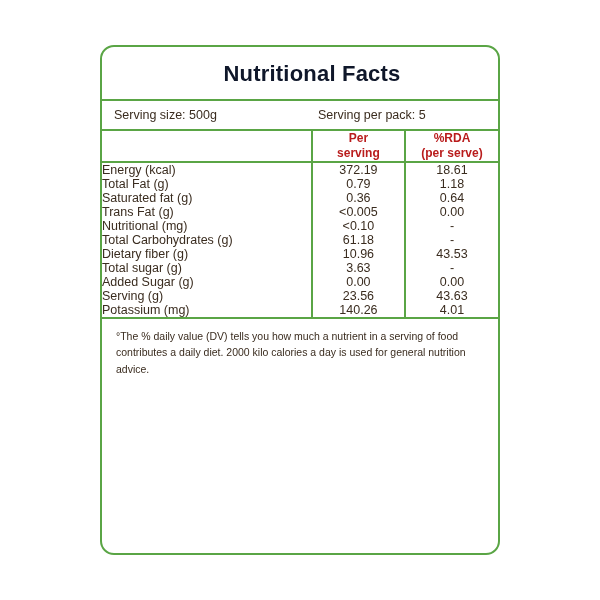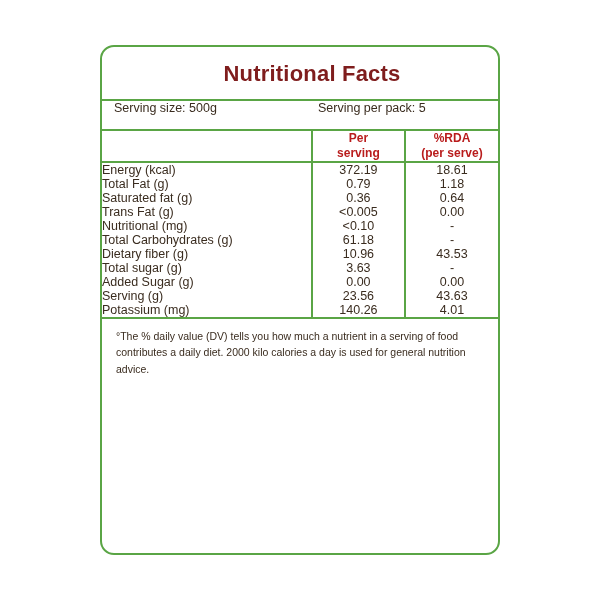--- a/index.html
+++ b/index.html
@@ -19,40 +19,40 @@
     height: 510px;
     border: 2px solid #5aa545;
     border-radius: 14px;
     box-sizing: border-box;
     overflow: hidden;
     background: #ffffff;
   }
 
   .title {
     text-align: center;
-    color: #7f1d1d;
+    color: #0f172a;
     font-size: 22px;
     font-weight: bold;
     padding: 14px 0 12px 0;
     letter-spacing: 0.2px;
     margin-left: 24px;
   }
 
   .hline {
     height: 2px;
     background: #5aa545;
     width: 100%;
   }
 
   .serving-row {
     display: flex;
     color: #3a2c1f;
     font-size: 12.5px;
     height: 28px;
-    align-items: flex-start;
+    align-items: center;
   }
   .serving-row .left {
     width: 50%;
     padding-left: 12px;
     box-sizing: border-box;
   }
   .serving-row .right {
     width: 50%;
     padding-left: 18px;
     box-sizing: border-box;

